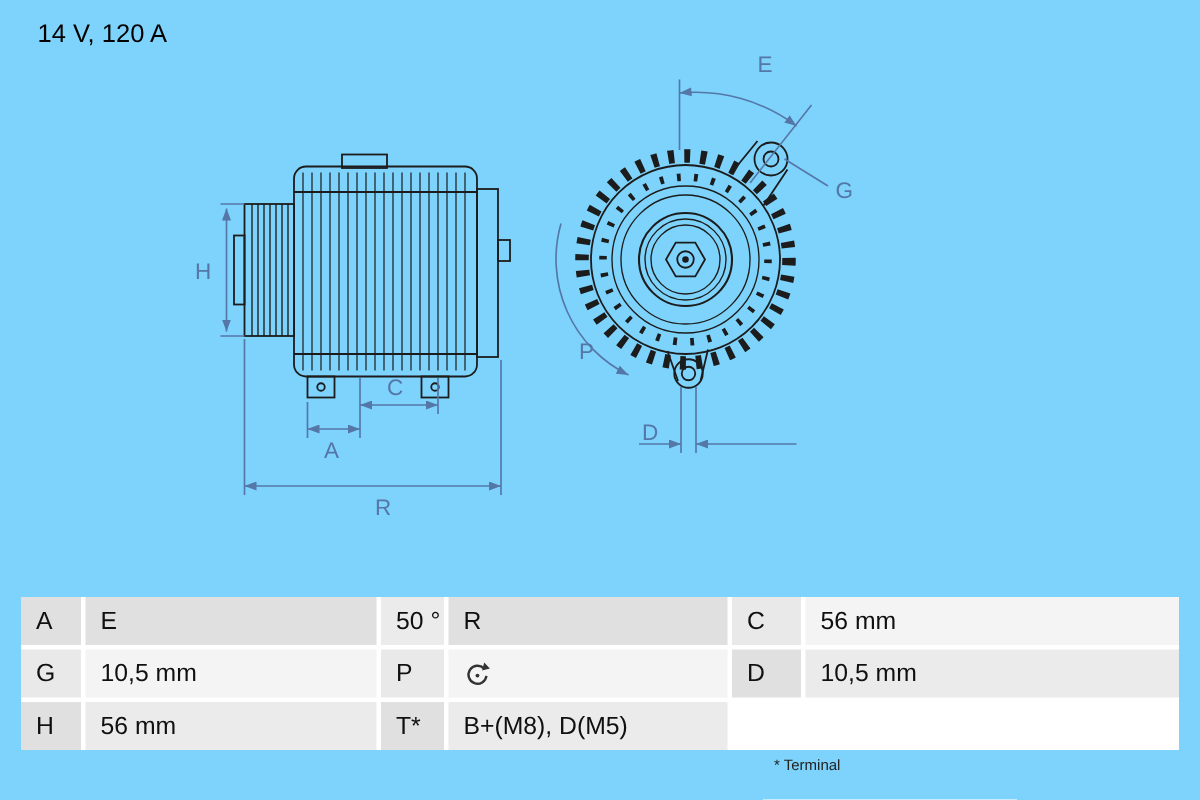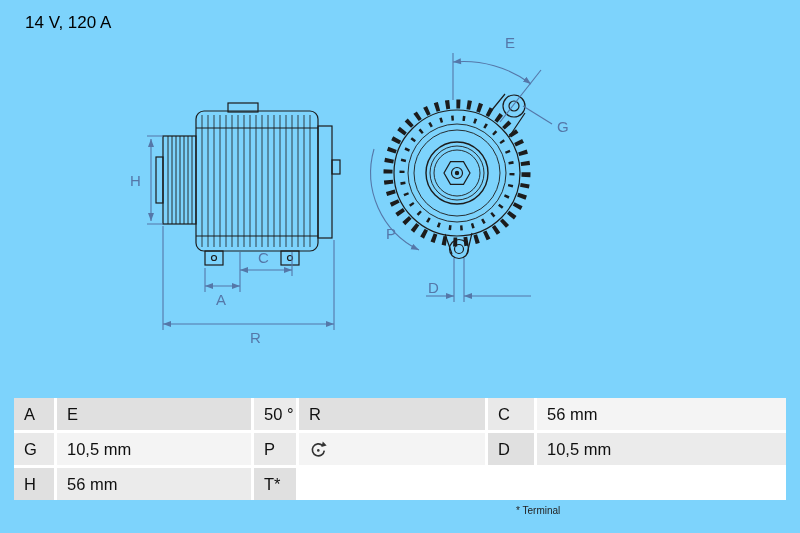--- a/index.html
+++ b/index.html
@@ -122,17 +122,18 @@
         <polygon points="12.4,7.0 17.6,5.6 13.8,1.6" fill="#333"></polygon>
         <circle cx="9.3" cy="10.4" r="1.3" fill="#333"></circle>
       </svg>
     </div>
 
     <div class="cell key rowA">D</div>
     <div class="cell val rowA">10,5 mm</div>
     <div class="cell key rowA">H</div>
     <div class="cell val rowA">56 mm</div>
     <div class="cell key rowA">T*</div>
+    <div class="cell val rowA">B+(M8), D(M5)</div>
   </div>
 
   <div class="footnote">* Terminal</div>
 
 </div>
 
 </body></html>

